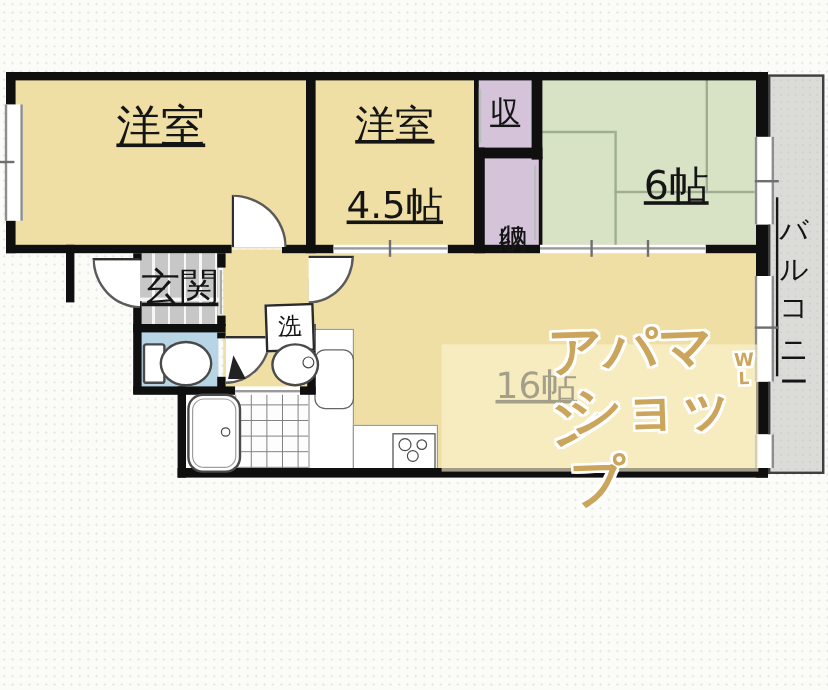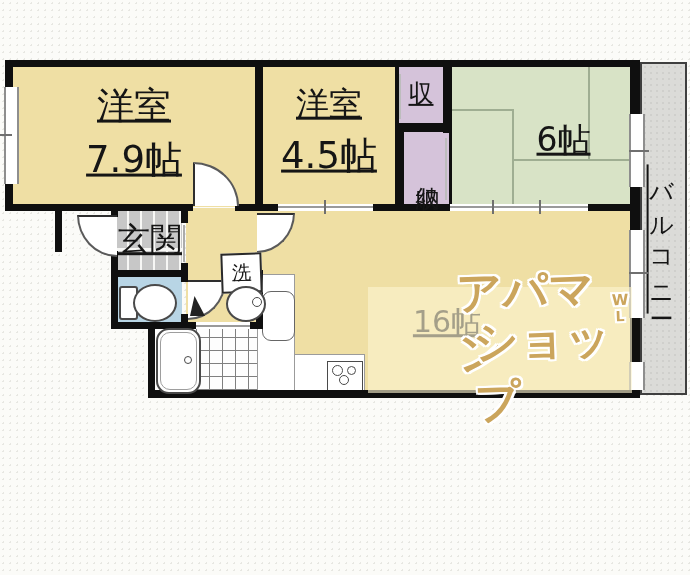--- a/index.html
+++ b/index.html
@@ -149,24 +149,23 @@
     <div class="txt" style="left:50%;top:50%;font-size:19px;">洗</div>
   </div>
   <div class="fix" style="left:226px;top:286px;width:36px;height:32px;border-radius:50%;"></div>
   <div class="circ" style="left:252px;top:297px;width:8px;height:8px;border-width:1.5px;"></div>
   <div class="fix" style="left:156px;top:328px;width:41px;height:62px;border-radius:13px;">
     <div class="a" style="left:2px;top:2px;right:2px;bottom:2px;border:1.5px solid #9E9E9E;border-radius:10px;"></div>
   </div>
   <div class="circ" style="left:184px;top:356px;width:6px;height:6px;border-width:1.5px;"></div>
 
   <div class="txt" style="left:134px;top:106px;font-size:37px;">洋室</div>
-  <div class="txt" style="left:134px;top:160px;font-size:37px;">7.9帖</div>
   <div class="txt" style="left:329px;top:104px;font-size:33px;">洋室</div>
-  <div class="txt" style="left:329px;top:156px;font-size:37px;">4.5帖</div>
-  <div class="txt" style="left:540px;top:140px;font-size:33px;padding-left:47px;">6帖</div>
+  <div class="txt" style="left:329px;top:172px;font-size:31px;">4.5帖</div>
+  <div class="txt" style="left:540px;top:155px;font-size:33px;padding-left:47px;">6帖</div>
   <div class="txt" style="left:447px;top:322px;font-size:30px;">16帖</div>
   <div class="txt" style="left:421px;top:94px;font-size:25px;">収</div>
   <div class="txt vtxt" style="left:427px;top:168px;font-size:24px;">収納</div>
   <div class="txt" style="left:150px;top:240px;font-size:32px;">玄関</div>
 
   <div class="a" style="left:368px;top:287px;width:264px;height:106px;background:rgba(252,244,208,0.62);"></div>
   <div class="wm" style="left:535px;top:321px;font-size:45px;">アパマン</div>
   <div class="wm" style="left:546px;top:370px;font-size:45px;">ショップ</div>
   <div class="wm" style="left:620px;top:300px;font-size:15px;">W</div>
   <div class="wm" style="left:620px;top:316px;font-size:14px;">L</div>

